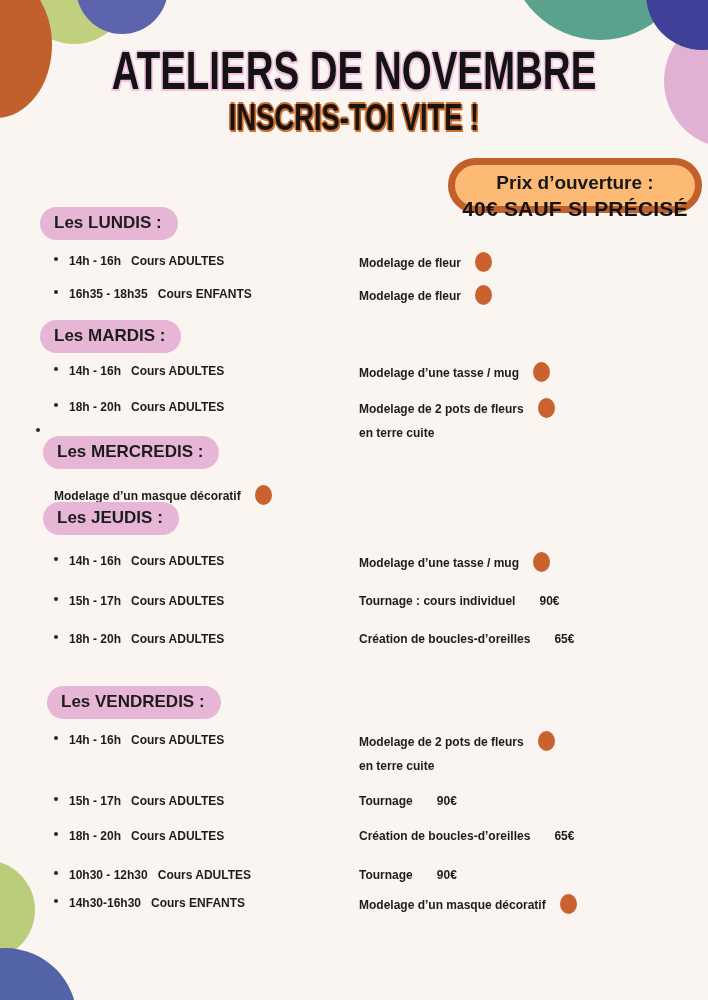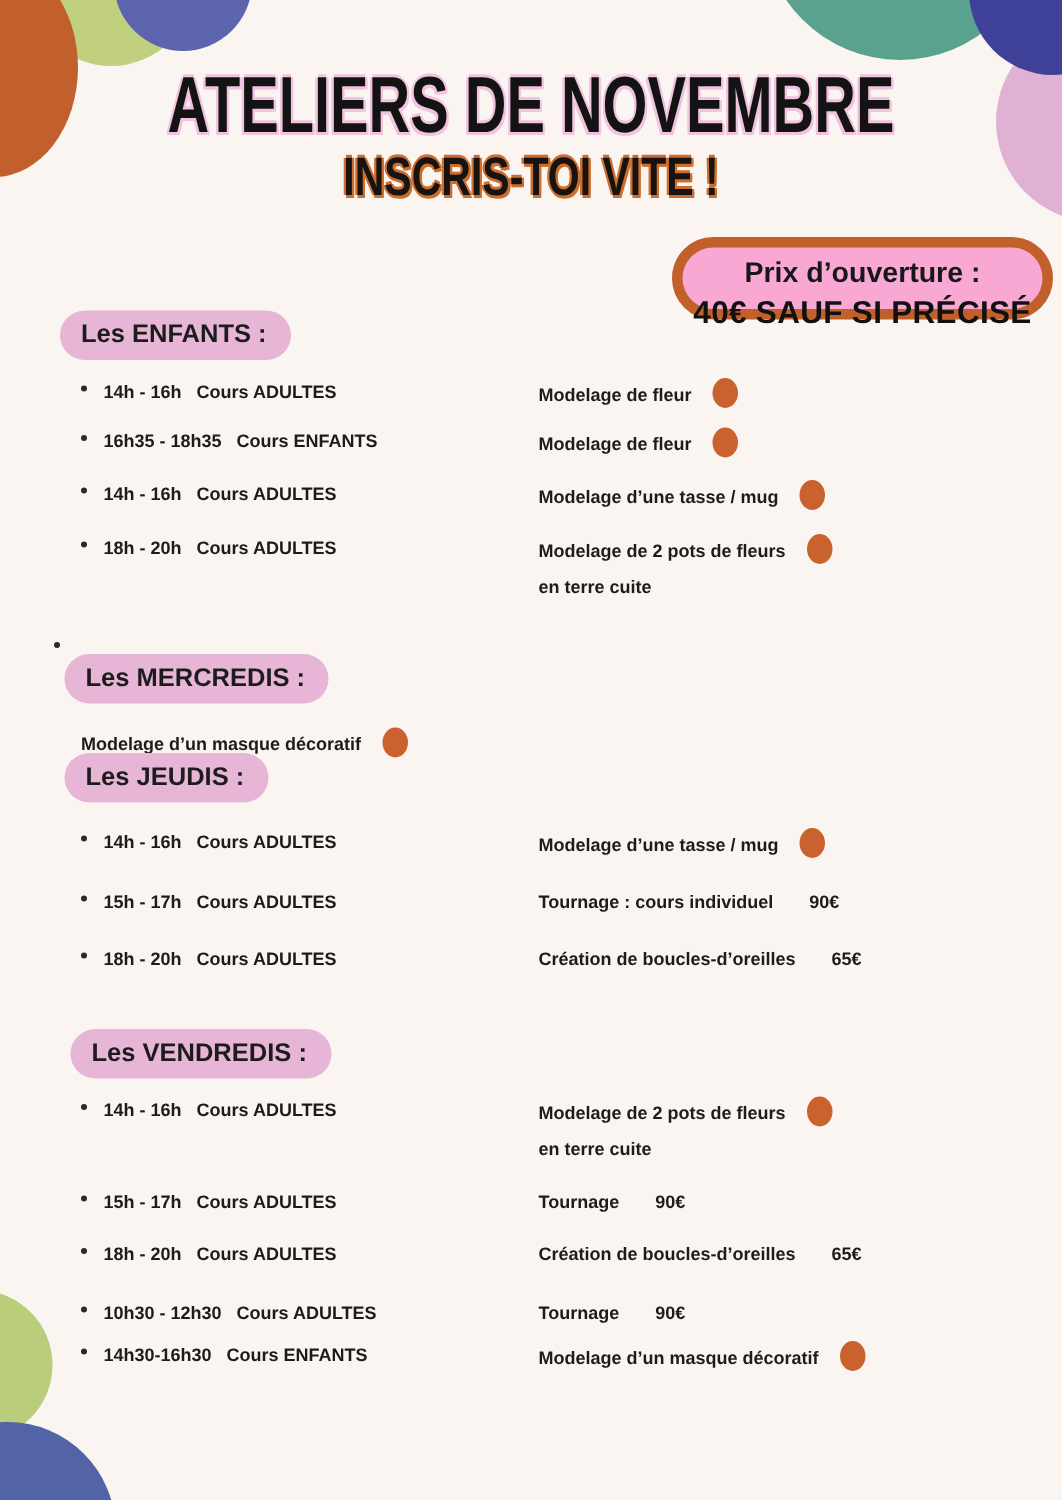--- a/index.html
+++ b/index.html
@@ -38,21 +38,21 @@
     white-space:nowrap;
     transform:scale(0.76,1);transform-origin:center top;
     text-shadow:-2px 0 var(--subtitle_glow_orange),2px 0 var(--subtitle_glow_orange),
                 0 -2px var(--subtitle_glow_orange),0 2px var(--subtitle_glow_orange),
                 2px 2px var(--subtitle_glow_orange);
   }
 
   
   .badge{
     position:absolute;left:448px;top:158px;width:254px;height:55px;
-    box-sizing:border-box;background:#f9a8d4;border:7px solid var(--accent_orange);
+    box-sizing:border-box;background:#fdba74;border:7px solid var(--accent_orange);
     border-radius:36px;z-index:2;text-align:center;padding-top:7px;
   }
   .badge-line1{font-size:19px;font-weight:bold;color:#18181a;}
   .badge-line2{font-size:21px;font-weight:bold;color:#111;letter-spacing:0.2px;margin-top:3px;}
 
   
   .section{position:absolute;left:40px;right:0;z-index:2;}
   .sec-lundis   {top:207px;}
   .sec-mardis   {top:320px;}
   .sec-mercredis{top:436px;}
@@ -117,32 +117,32 @@
     <h1 class="title">ATELIERS DE NOVEMBRE</h1>
     <h2 class="subtitle">INSCRIS-TOI VITE !</h2>
   </div>
 
   <div class="badge">
     <div class="badge-line1">Prix d’ouverture :</div>
     <div class="badge-line2">40€ SAUF SI PRÉCISÉ</div>
   </div>
 
   <main id="sections">
-      <section class="section sec-lundis"><div class="pill">Les ENFANTS :</div><div class="row">
+      <section class="section sec-lundis"><div class="pill">Les LUNDIS :</div><div class="row">
           <div class="left"><span class="bullet"></span><span class="time">14h - 16h</span><span class="course">Cours ADULTES</span></div>
           <div class="right">
             <div class="act-line1"><span class="activity">Modelage de fleur</span><span class="dot"></span></div>
           </div>
         </div><div class="row">
           <div class="left"><span class="bullet"></span><span class="time">16h35 - 18h35</span><span class="course">Cours ENFANTS</span></div>
           <div class="right">
             <div class="act-line1"><span class="activity">Modelage de fleur</span><span class="dot"></span></div>
           </div>
         </div></section>
-      <section class="section sec-mardis"><div class="row">
+      <section class="section sec-mardis"><div class="pill">Les MARDIS :</div><div class="row">
           <div class="left"><span class="bullet"></span><span class="time">14h - 16h</span><span class="course">Cours ADULTES</span></div>
           <div class="right">
             <div class="act-line1"><span class="activity">Modelage d’une tasse / mug</span><span class="dot"></span></div>
           </div>
         </div><div class="row">
           <div class="left"><span class="bullet"></span><span class="time">18h - 20h</span><span class="course">Cours ADULTES</span></div>
           <div class="right">
             <div class="act-line1"><span class="activity">Modelage de 2 pots de fleurs</span><span class="dot"></span></div>
             <div class="act-line2">en terre cuite</div>
           </div>

